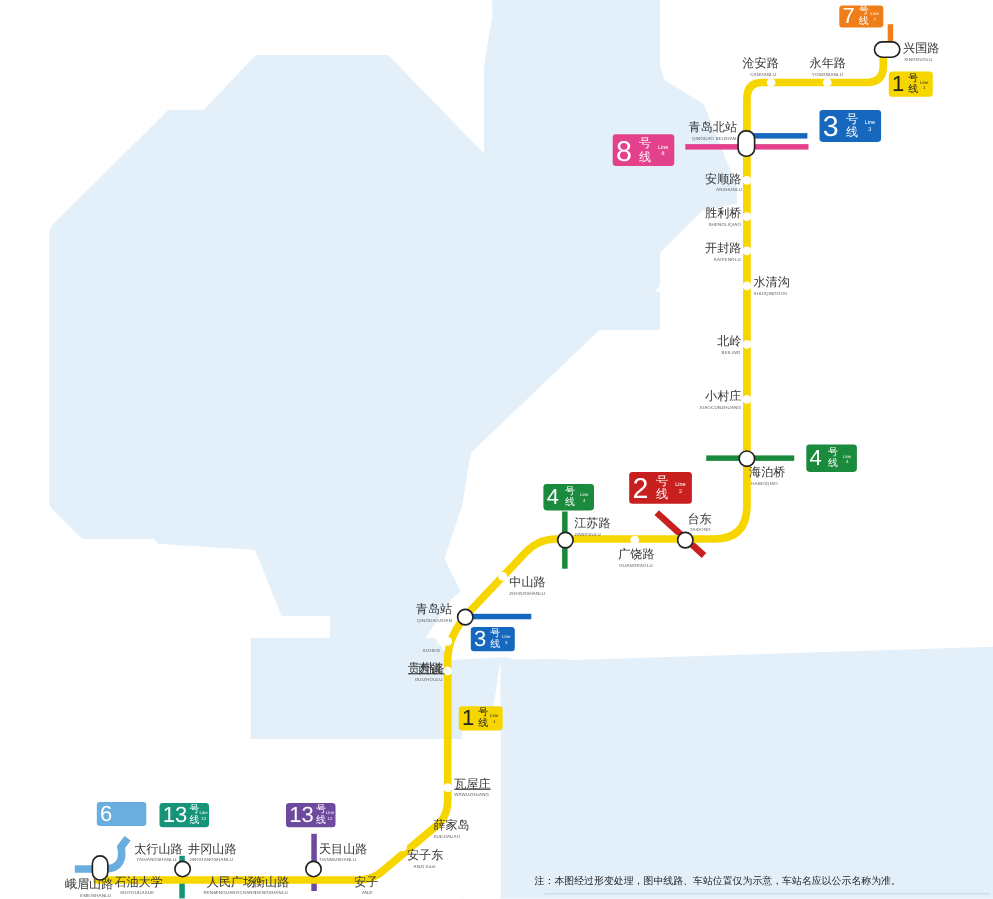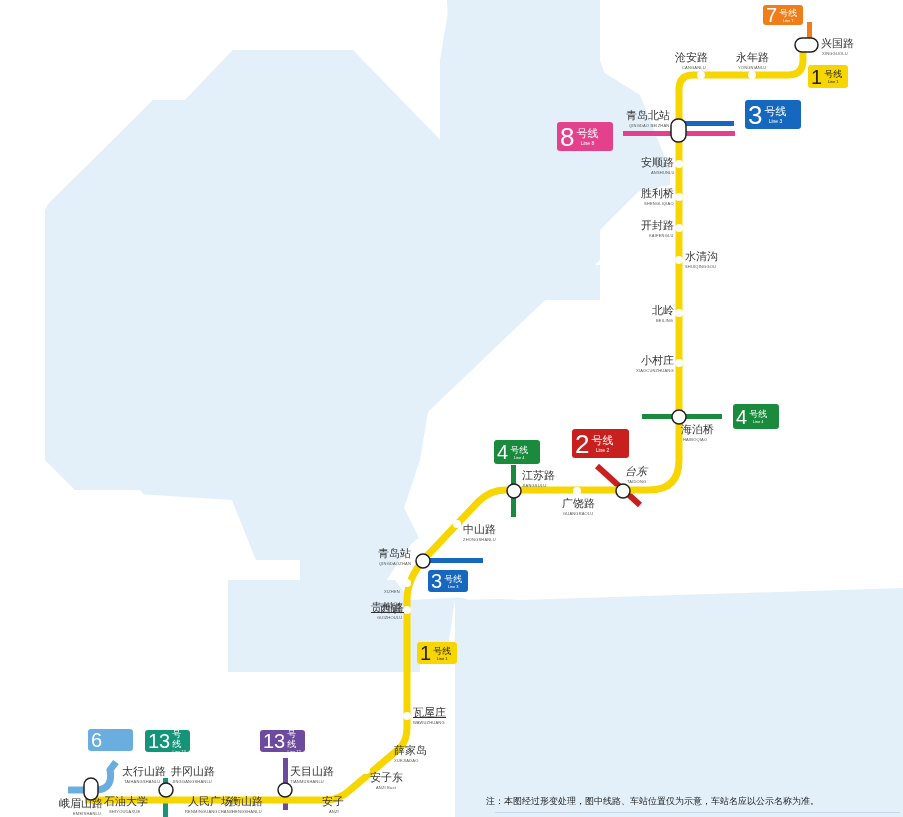--- a/index.html
+++ b/index.html
@@ -25,21 +25,21 @@
   .badge {
     position: absolute;
     border-radius: 3px;
     color: #fff;
     display: flex; align-items: center;
     font-family: "Liberation Sans", sans-serif;
     box-sizing: border-box;
     padding: 0 4px 0 3px;
   }
   .badge .num { font-size: 26px; line-height: 26px; margin-right: 2px; }
-  .badge .txt { display: flex; flex-direction: column; align-items: center; }
+  .badge .txt { display: flex; align-items: center; text-align: center; }
   .badge .cn { font-size: 11px; line-height: 12px; font-family: "DejaVu Sans", sans-serif; }
   .badge .en { font-size: 5px; line-height: 6px; }
   .badge.sm .num { font-size: 20px; line-height: 20px; }
   .badge.sm .cn { font-size: 9px; line-height: 10px; }
   .badge.sm .en { font-size: 4px; line-height: 5px; }
   .note {
     position: absolute; left: 486px; top: 795px;
     font-size: 9px; color: #222; white-space: nowrap;
   }
   .note-rule {
@@ -251,21 +251,21 @@
 
   <span class="st-name" style="left:652px;top:305px;">北岭</span>
   <span class="st-pinyin" style="left:656px;top:318px;">BEILING</span>
 
   <span class="st-name" style="left:641px;top:355px;">小村庄</span>
   <span class="st-pinyin" style="left:636px;top:368px;">XIAOCUNZHUANG</span>
 
   <span class="st-name" style="left:681px;top:424px;">海泊桥</span>
   <span class="st-pinyin" style="left:683px;top:437px;">HAIBOQIAO</span>
 
-  <span class="st-name" style="left:625px;top:466px;font-style:italic;">台东</span>
+  <span class="st-name" style="left:625px;top:466px;">台东</span>
   <span class="st-pinyin" style="left:627px;top:479px;">TAIDONG</span>
 
   <span class="st-name" style="left:562px;top:498px;">广饶路</span>
   <span class="st-pinyin" style="left:563px;top:511px;">GUANGRAOLU</span>
 
   <span class="st-name" style="left:522px;top:470px;">江苏路</span>
   <span class="st-pinyin" style="left:522px;top:483px;">JIANGSULU</span>
 
   <span class="st-name" style="left:463px;top:524px;">中山路</span>
   <span class="st-pinyin" style="left:463px;top:537px;">ZHONGSHANLU</span>

